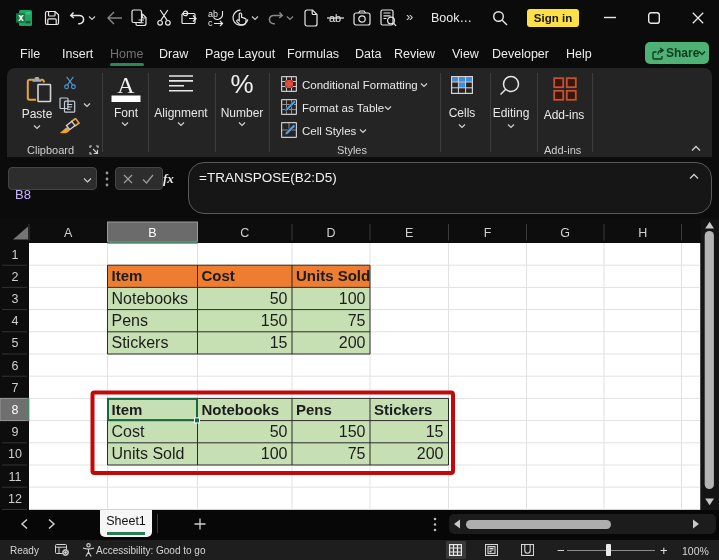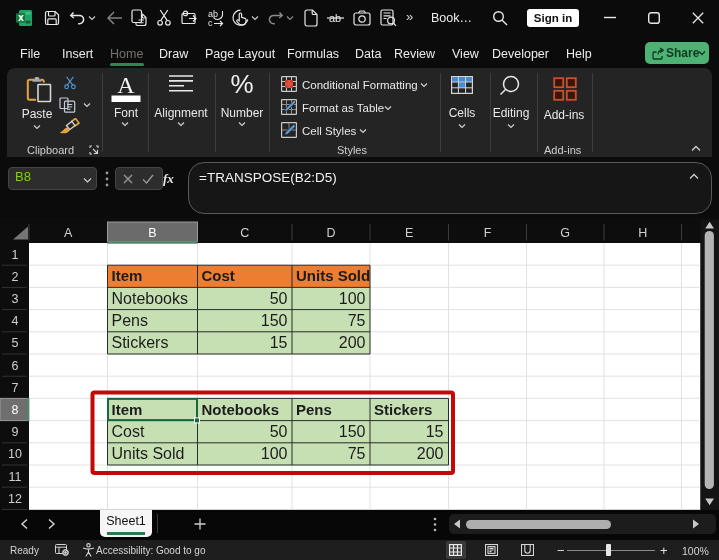--- a/index.html
+++ b/index.html
@@ -109,21 +109,21 @@
 
     <div class="abs" style="left:406px;top:9px;color:#d8d8d8;font-size:13px;">»</div>
 
     <div class="abs" style="left:431px;top:11px;color:#ececec;font-size:12.5px;">Book…</div>
 
     <svg class="abs" style="left:492px;top:10px;" width="16" height="16" viewBox="0 0 16 16" fill="none" stroke="#e8e8e8" stroke-width="1.4">
       <circle cx="6.5" cy="6.5" r="4.8"></circle>
         <path d="M10.2 10.2 L15 15"></path>
     </svg>
 
-    <div class="abs" style="left:527px;top:9px;width:52px;height:18px;background:#ffffff;border-radius:3px;color:#111;font-size:11.5px;font-weight:700;text-align:center;line-height:18px;">Sign in</div>
+    <div class="abs" style="left:527px;top:9px;width:52px;height:18px;background:#fde047;border-radius:3px;color:#111;font-size:11.5px;font-weight:700;text-align:center;line-height:18px;">Sign in</div>
 
     <svg class="abs" style="left:604px;top:16px;" width="12" height="3" viewBox="0 0 12 3">
         <path d="M0 1.5 H12" stroke="#e8e8e8" stroke-width="1.4"></path>
       </svg>
     <svg class="abs" style="left:648px;top:12px;" width="12" height="12" viewBox="0 0 12 12" fill="none">
         <rect x="0.7" y="0.7" width="10.6" height="10.6" rx="2.4" stroke="#e8e8e8" stroke-width="1.4"></rect>
       </svg>
     <svg class="abs" style="left:692px;top:12px;" width="12" height="12" viewBox="0 0 12 12" stroke="#e8e8e8" stroke-width="1.3">
         <path d="M0.8 0.8 L11.2 11.2 M11.2 0.8 L0.8 11.2"></path>
       </svg>
@@ -289,21 +289,21 @@
     <div class="abs" style="left:537px;top:76px;font-size:11px;color:#cfcfcf;">Add-ins</div>
 
     <svg class="abs" style="left:684px;top:77px;" width="10" height="7" viewBox="0 0 10 7" fill="none" stroke="#cfcfcf" stroke-width="1.3">
         <path d="M1 5.5 L5 1.5 L9 5.5"></path>
       </svg>
   </div>
 
   <div class="abs" id="formulabar" style="left:0;top:157px;width:719px;height:61px;background:#0b0b0b;">
 
     <div class="abs" style="left:8px;top:10px;width:89px;height:23px;background:#2d2d2d;border:1px solid #454545;border-radius:4px;box-sizing:border-box;">
-      <div class="abs" style="left:6px;top:1px;color:#84cc16;font-size:13px;">B8</div>
+      <div class="abs" style="left:6px;top:19px;color:#c4b5fd;font-size:13px;">B8</div>
       <svg class="abs" style="left:74px;top:9px;" width="9" height="6" viewBox="0 0 9 6" fill="none" stroke="#cfcfcf" stroke-width="1.2">
           <path d="M1 1.5 L4.5 5 L8 1.5"></path>
         </svg>
     </div>
 
     <svg class="abs" style="left:105px;top:14px;" width="4" height="16" viewBox="0 0 4 16" fill="#9a9a9a">
       <circle cx="2" cy="2" r="1.4"></circle>
         <circle cx="2" cy="8" r="1.4"></circle>
         <circle cx="2" cy="14" r="1.4"></circle>
     </svg>

